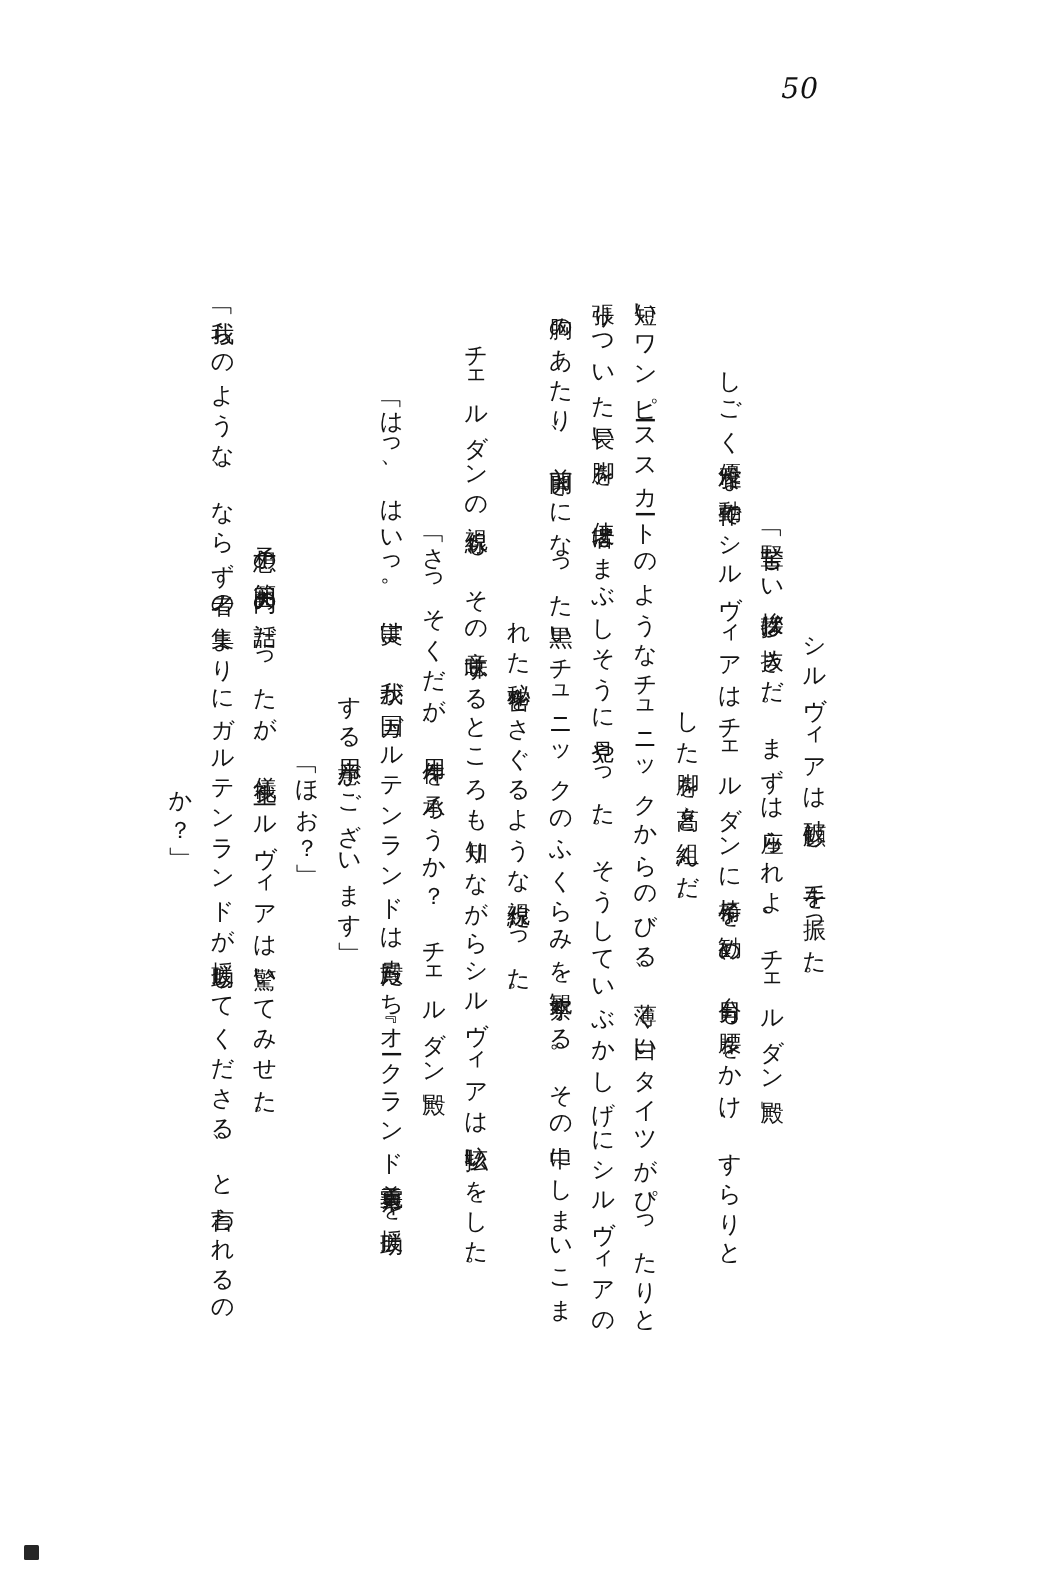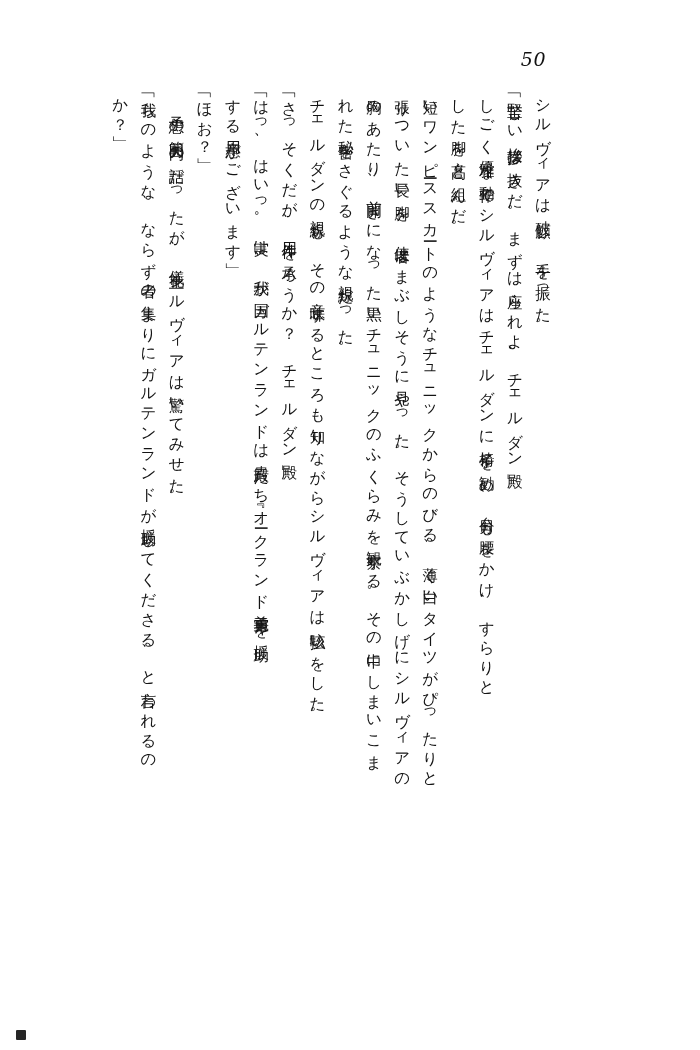--- a/index.html
+++ b/index.html
@@ -8,20 +8,21 @@
     background: #ffffff;
   }
   .page {
     position: relative;
     width: 632px;
     height: 1050px;
     background: #ffffff;
     overflow: hidden;
     font-family: "DejaVu Serif", "Liberation Serif", serif;
     color: #1a1a1a;
+    text-align: center;
   }
   .page-number {
     position: absolute;
     top: 48px;
     right: 86px;
     font-family: "DejaVu Serif", "Liberation Serif", serif;
     font-size: 19px;
     font-style: italic;
     color: #111111;
     letter-spacing: 0.5px;

